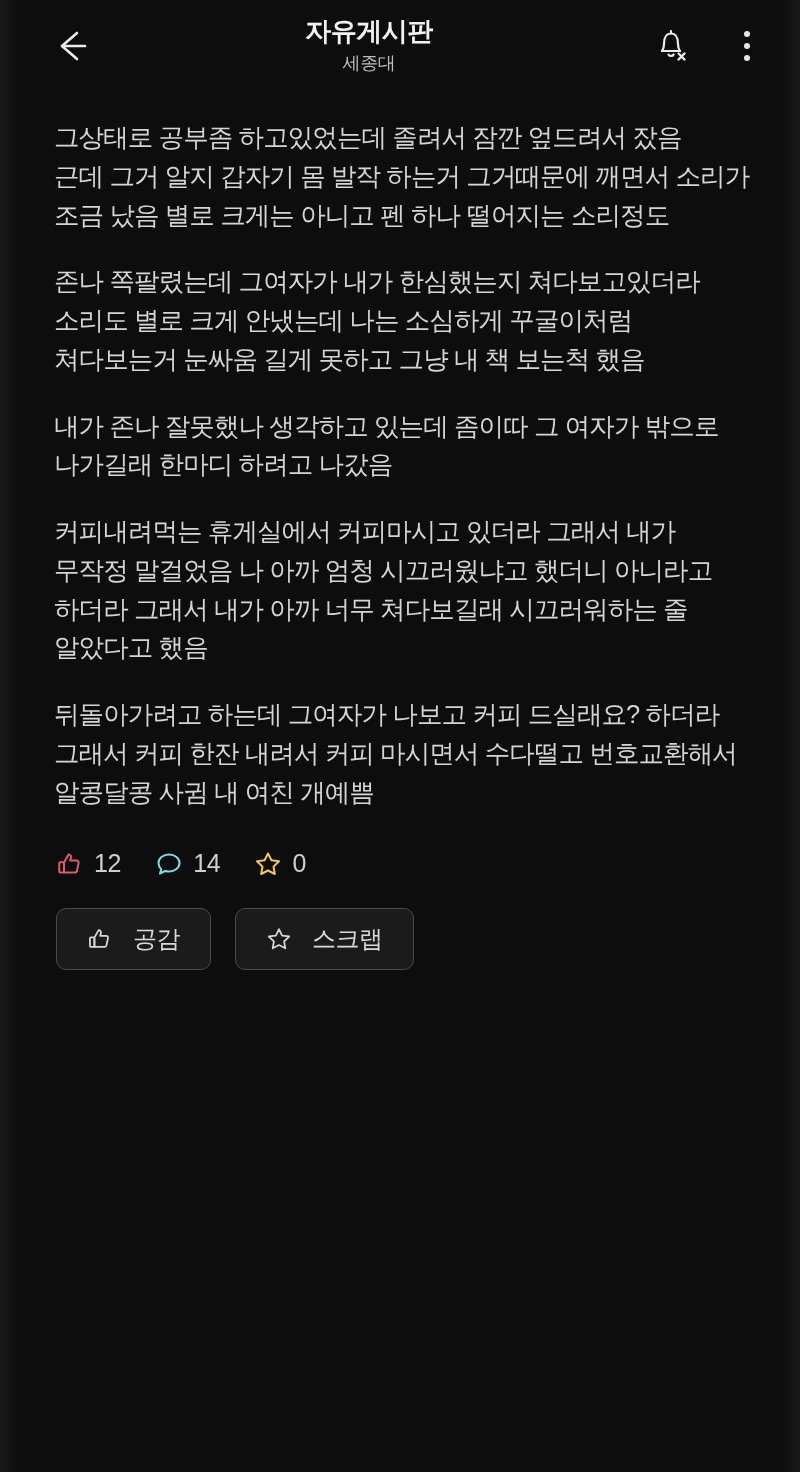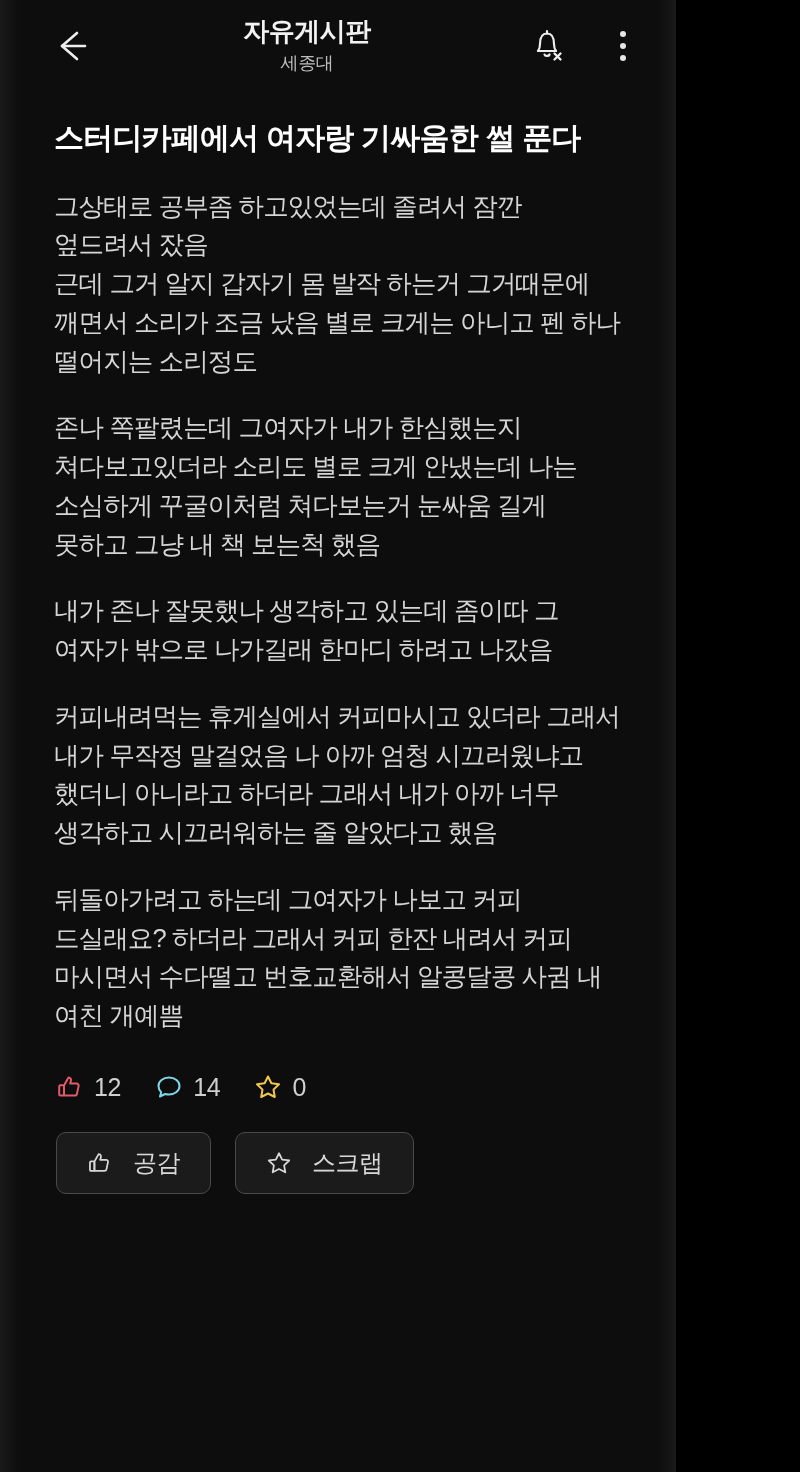--- a/index.html
+++ b/index.html
@@ -9,21 +9,21 @@
   }
   body {
     width: 800px;
     height: 1472px;
     font-family: "Liberation Sans", sans-serif;
     color: #e8e8e8;
     overflow: hidden;
   }
   .phone {
     position: relative;
-    width: 676px;
+    width: 800px;
     height: 1472px;
     background: #0d0d0d;
     display: flex;
     flex-direction: column;
   }
   
   .phone::before {
     content: "";
     position: absolute;
     top: 0; left: 0;
@@ -288,27 +288,26 @@
           <i></i>
             <i></i>
             <i></i>
         </span>
       </div>
     </div>
   </div>
 
 
   <div class="post">
-    <div class="post-title">스터디카페에서 여자랑 기싸움한 썰 푼다</div>
     <div class="post-body">
       <p>그상태로 공부좀 하고있었는데 졸려서 잠깐 엎드려서 잤음
 근데 그거 알지 갑자기 몸 발작 하는거 그거때문에 깨면서 소리가 조금 났음 별로 크게는 아니고 펜 하나 떨어지는 소리정도</p>
       <p>존나 쪽팔렸는데 그여자가 내가 한심했는지 쳐다보고있더라 소리도 별로 크게 안냈는데 나는 소심하게 꾸굴이처럼 쳐다보는거 눈싸움 길게 못하고 그냥 내 책 보는척 했음</p>
       <p>내가 존나 잘못했나 생각하고 있는데 좀이따 그 여자가 밖으로 나가길래 한마디 하려고 나갔음</p>
-      <p>커피내려먹는 휴게실에서 커피마시고 있더라 그래서 내가 무작정 말걸었음 나 아까 엄청 시끄러웠냐고 했더니 아니라고 하더라 그래서 내가 아까 너무 생각하고 시끄러워하는 줄 알았다고 했음</p>
+      <p>커피내려먹는 휴게실에서 커피마시고 있더라 그래서 내가 무작정 말걸었음 나 아까 엄청 시끄러웠냐고 했더니 아니라고 하더라 그래서 내가 아까 너무 쳐다보길래 시끄러워하는 줄 알았다고 했음</p>
       <p>뒤돌아가려고 하는데 그여자가 나보고 커피 드실래요? 하더라 그래서 커피 한잔 내려서 커피 마시면서 수다떨고 번호교환해서 알콩달콩 사귐 내 여친 개예쁨</p>
     </div>
   </div>
 
   <div class="stats">
     <div class="stat">
       <span>
         <svg width="28" height="28" viewBox="0 0 28 28" fill="none">
           <path d="M8 12.5 L12.5 4.5 C14.6 4.5 15.4 6.2 14.9 8 L14.2 10.6 H20.6 C22 10.6 22.9 11.8 22.6 13.1 L21 20.6 C20.8 21.8 19.9 22.6 18.7 22.6 H8 Z" stroke="#e05a6a" stroke-width="2" stroke-linejoin="round"></path>
           <rect x="3.2" y="12.3" width="4.8" height="10.3" rx="1.1" stroke="#e05a6a" stroke-width="2"></rect>

